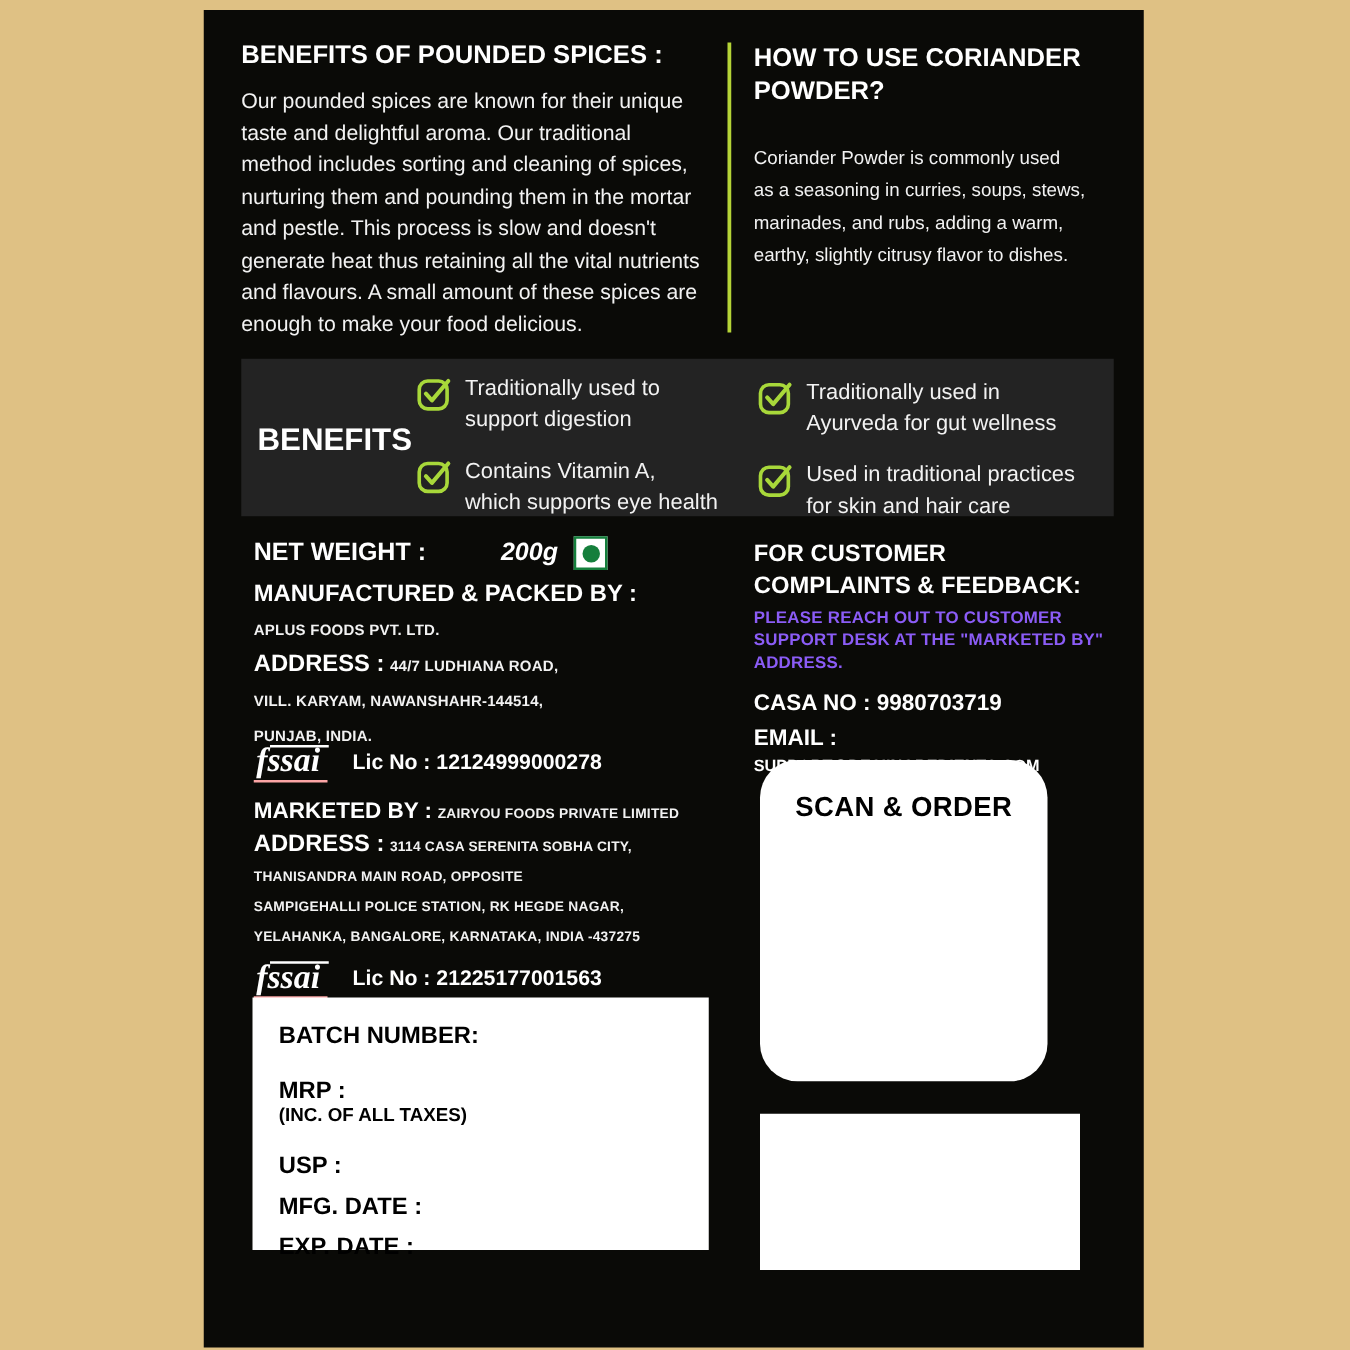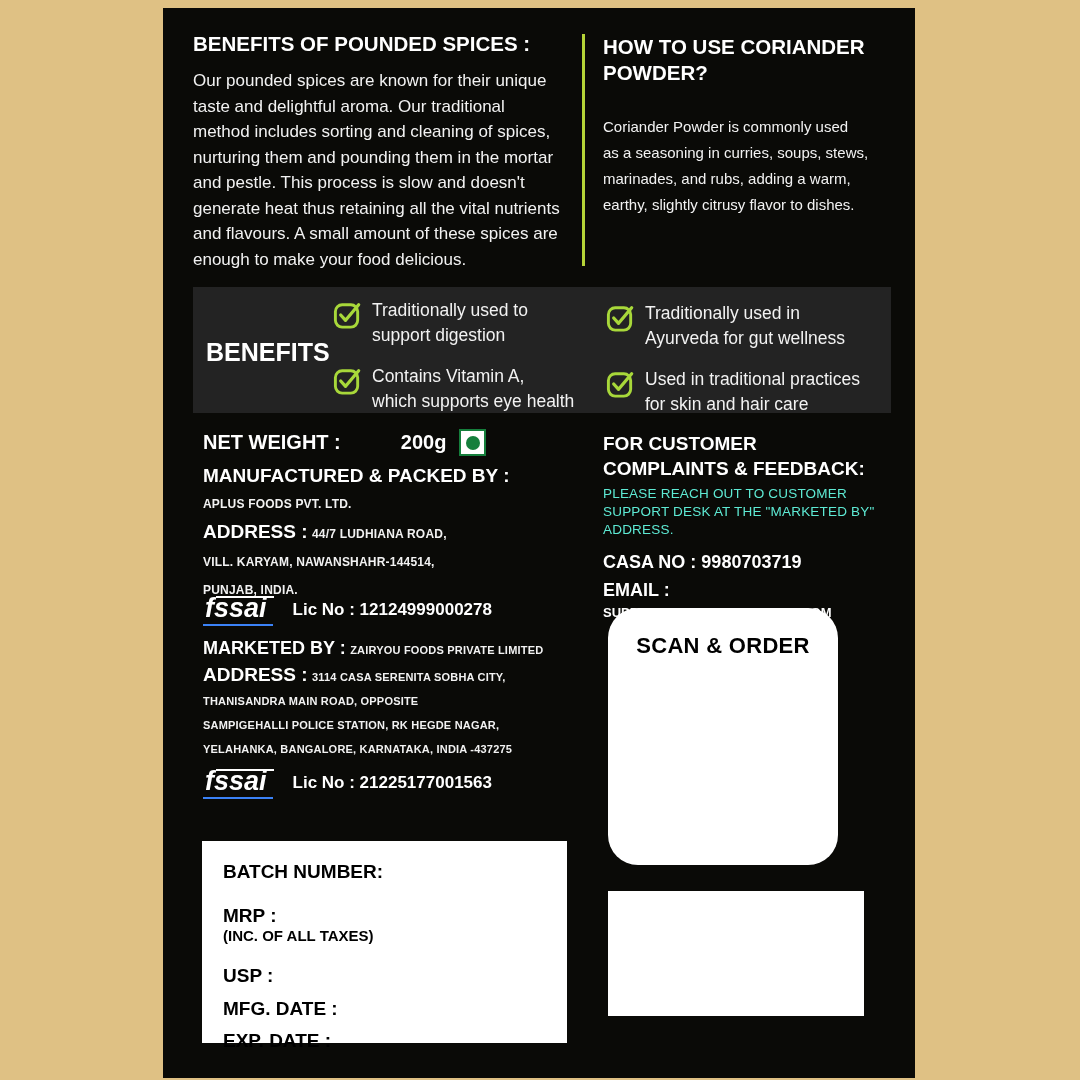--- a/index.html
+++ b/index.html
@@ -33,61 +33,61 @@
   .benefit-item { position:absolute; display:flex; gap:9px; font-size:17.5px; line-height:25px; color:#f2f2f2; }
   .benefit-item .check-icon { flex:0 0 auto; margin-top:1px; }
   .bi-1 { left:139px; top:11px; }
   .bi-2 { left:139px; top:77px; }
   .bi-3 { left:412px; top:14px; }
   .bi-4 { left:412px; top:80px; }
 
   
   .net-weight { position:absolute; left:40px; top:421px; display:flex; align-items:center; }
   .nw-label { font-size:20px; font-weight:bold; color:#ffffff; }
-  .nw-value { font-size:20px; font-weight:bold; color:#ffffff; margin-left:60px; }
+  .nw-value { font-size:20px; font-weight:bold; color:#ffffff; margin-left:60px;font-style:italic; }
   .veg-mark { width:27px; height:27px; border:2px solid #157f3c; background:#ffffff;
               display:flex; align-items:center; justify-content:center; margin-left:13px; }
   .veg-dot { width:14px; height:14px; border-radius:50%; background:#157f3c; }
 
   
   .mfg-block { position:absolute; left:40px; top:457px; width:410px; }
   .t-big { font-size:19px; font-weight:bold; color:#ffffff; }
   .t-med { font-size:12px; font-weight:bold; color:#f2f2f2; letter-spacing:0.2px; }
   .t-sm  { font-size:11px; font-weight:bold; color:#f2f2f2; letter-spacing:0.2px; }
   .mfg-block .row { margin-bottom:6px; line-height:22px; }
   .mkt-block { position:absolute; left:40px; top:631px; width:420px; }
   .mkt-block .row { margin-bottom:5px; line-height:19px; }
 
   .fssai-row { position:absolute; display:flex; align-items:center; gap:20px; }
   .fssai-row-1 { left:40px; top:585px; }
   .fssai-row-2 { left:40px; top:758px; }
   .fssai-logo {
     position:relative; display:inline-block;
-    font-family:Liberation Sans, sans-serif; font-style:italic; font-weight:bold;
+    font-family:Liberation Serif, serif; font-style:italic; font-weight:bold;
     font-size:27px; color:#ffffff; line-height:30px;
-    padding:0 6px 1px 2px; border-bottom:2px solid #3b82f6;
+    padding:0 6px 1px 2px; border-bottom:2px solid #fca5a5;
   }
   .fssai-logo::after {
     content:""; position:absolute; top:3px; left:13px; right:-1px; height:2px; background:#ffffff;
   }
   .lic-no { font-size:17px; font-weight:bold; color:#ffffff; }
 
   
-  .batch-box { position:absolute; left:39px; top:833px; width:365px; height:202px;
+  .batch-box { position:absolute; left:39px; top:790px; width:365px; height:202px;
                background:#ffffff; color:#000000; padding:20px 0 0 21px; }
   .bb { font-size:19px; font-weight:bold; }
   .bb-batch { margin-bottom:22px; }
   .bb-note { font-size:15px; font-weight:bold; margin-bottom:21px; }
   .bb-usp { margin-bottom:11px; }
   .bb-mfg { margin-bottom:10px; }
 
   
   .customer { position:absolute; left:440px; top:423px; width:300px; }
   .c-head { font-size:19px; line-height:25px; font-weight:bold; color:#ffffff; }
-  .c-note { font-size:13.5px; line-height:18px; font-weight:normal; color:#5eead4; margin-top:4px; letter-spacing:0.2px; }
+  .c-note { font-size:13.5px; line-height:18px; font-weight:bold; color:#8b5cf6; margin-top:4px; letter-spacing:0.2px; }
   .c-phone { margin-top:13px; font-size:18px; font-weight:bold; color:#ffffff; }
   .c-email { margin-top:7px; font-size:18px; font-weight:bold; color:#ffffff; }
   .c-email .email-val { font-size:13px; }
 
   
   .scan-box { position:absolute; left:445px; top:600px; width:230px; height:257px;
               background:#ffffff; border-radius:30px; text-align:center; }
   .scan-title { margin-top:25px; font-size:22px; font-weight:bold; color:#000000; letter-spacing:0.3px; }
   .barcode-box { position:absolute; left:445px; top:883px; width:256px; height:125px; background:#ffffff; }
 </style>

